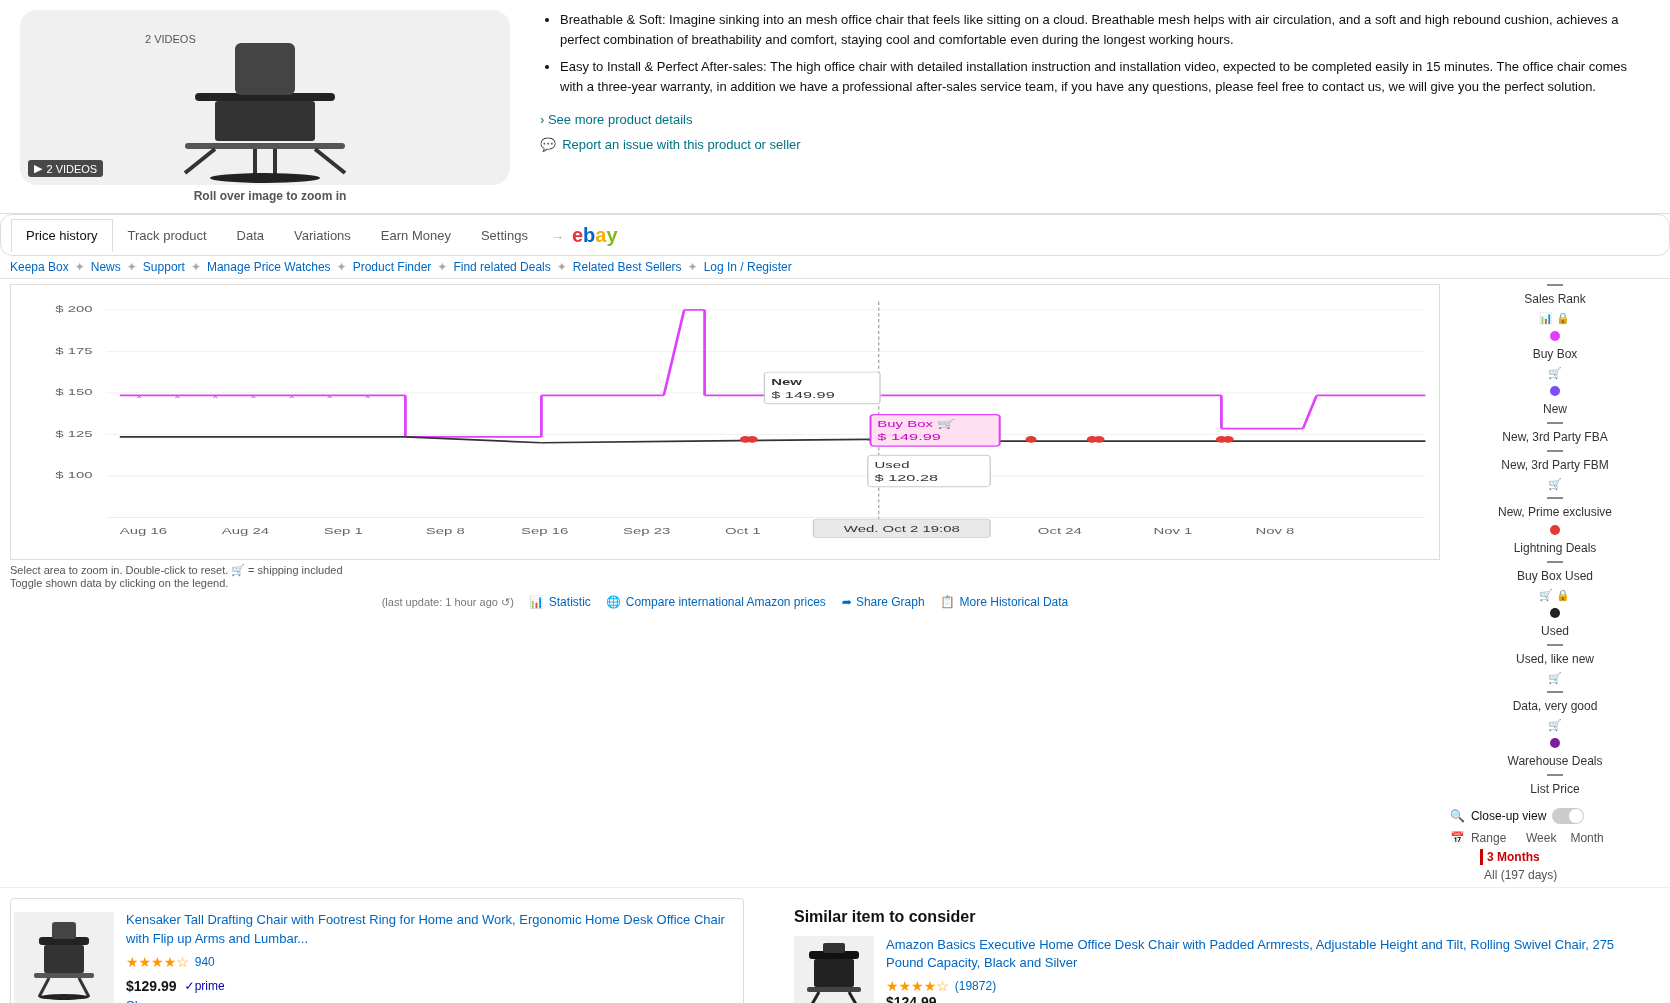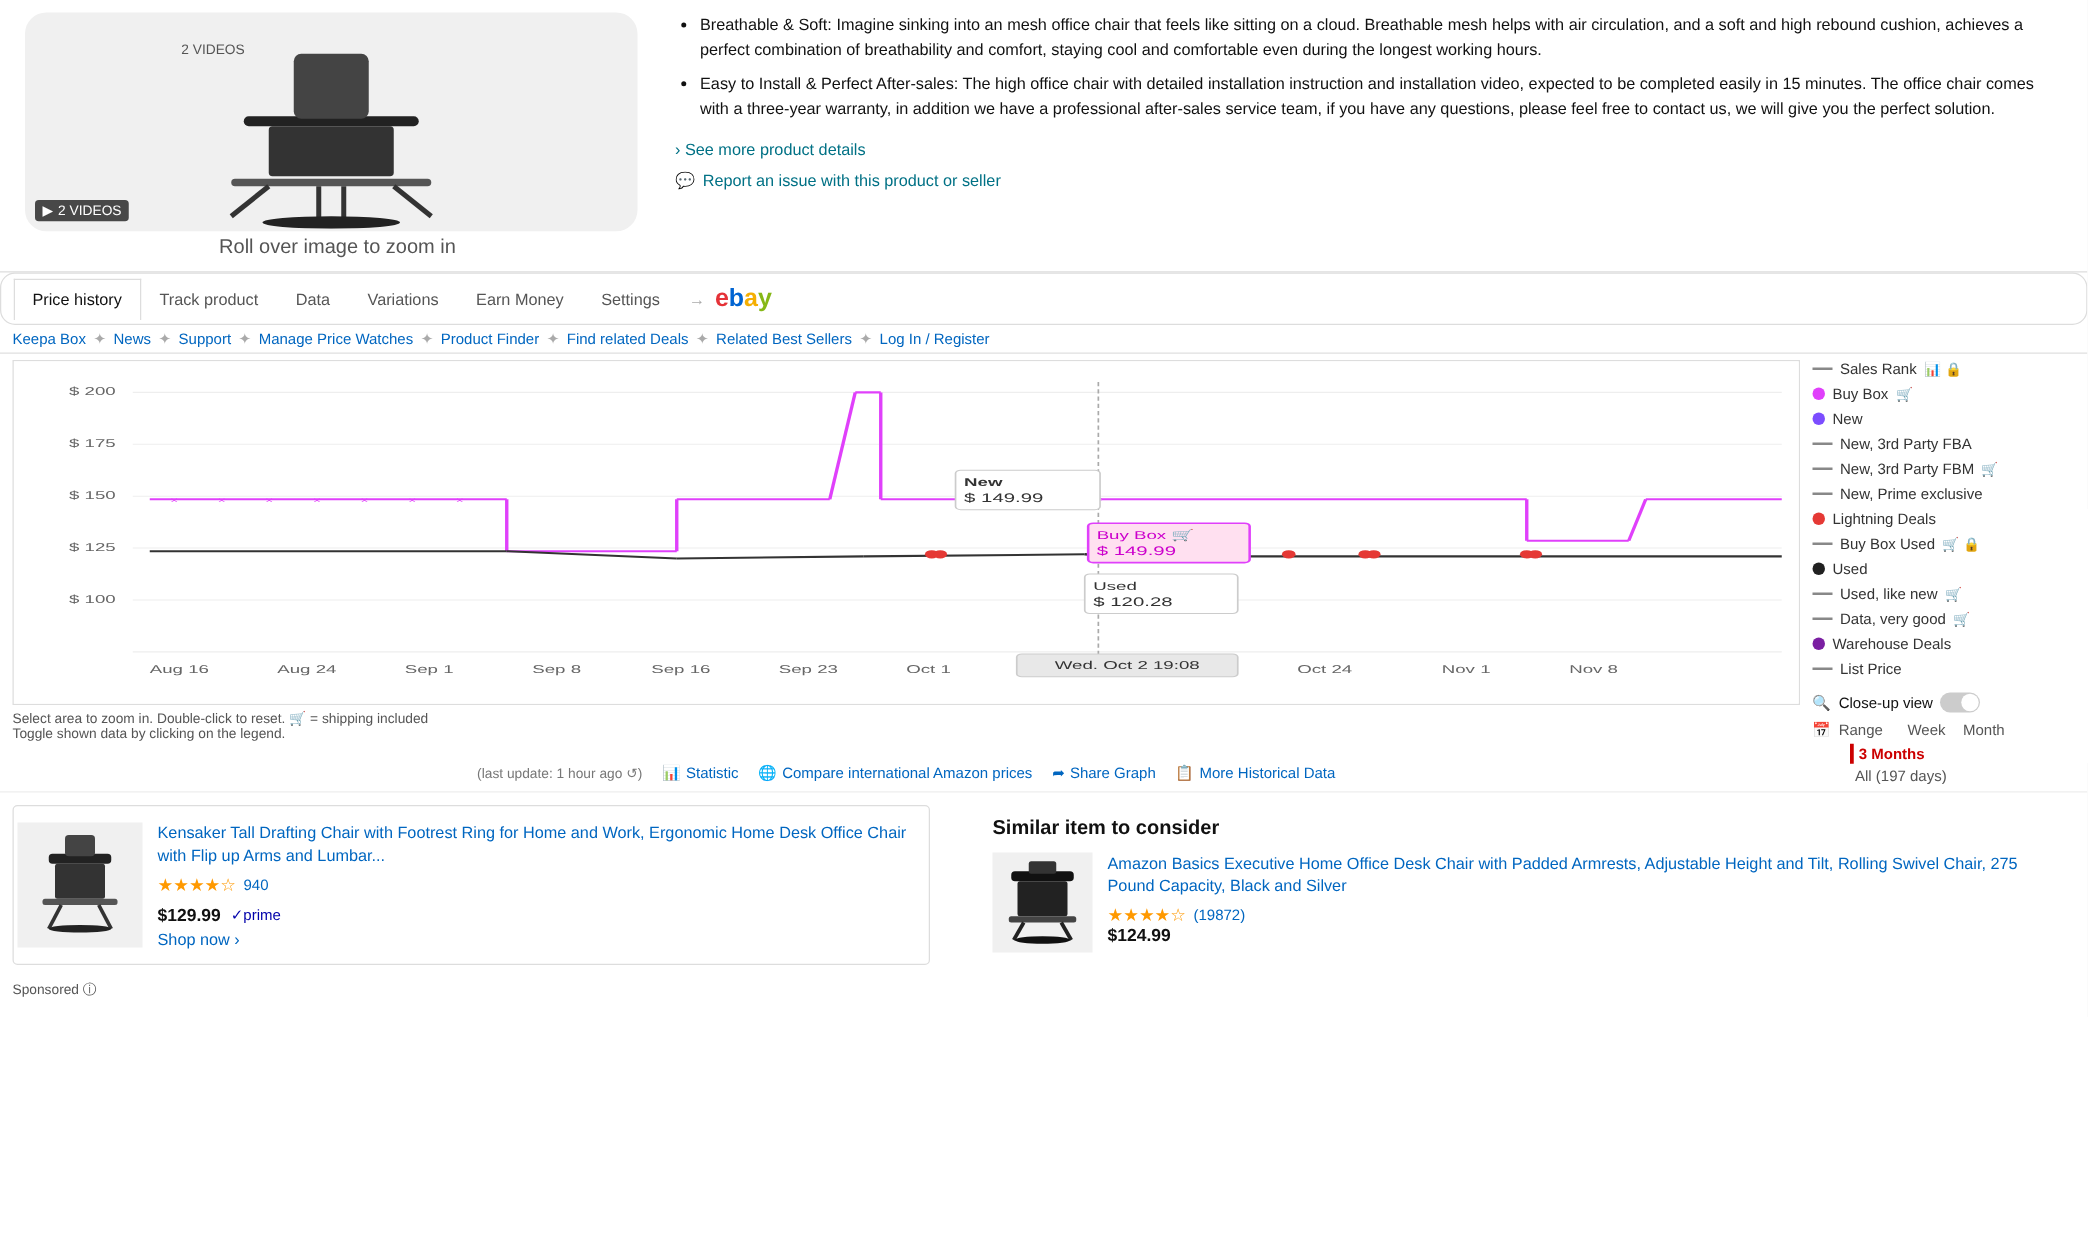--- a/index.html
+++ b/index.html
@@ -4,21 +4,21 @@
   <style>
     * { box-sizing: border-box; margin: 0; padding: 0; }
     body { font-family: Arial, sans-serif; font-size: 13px; background: #f5f5f5; color: #111; }
     .page-wrapper { width: 1670px; min-height: 1003px; background: #fff; overflow: hidden; }
 
     
     .product-section { display: flex; padding: 10px 20px; border-bottom: 1px solid #ddd; }
     .product-image-area { width: 500px; flex-shrink: 0; }
     .product-image-main { width: 490px; height: 175px; background: #f0f0f0; display: flex; align-items: center; justify-content: center; overflow: hidden; position: relative; border-radius: 17px; }
     .video-badge { position: absolute; bottom: 8px; left: 8px; background: rgba(0,0,0,0.7); color: #fff; font-size: 11px; padding: 2px 6px; border-radius: 3px; display: flex; align-items: center; gap: 4px; }
-    .zoom-text { text-align: center; color: #555; font-size: 16px; margin-top: 4px; }
+    .zoom-text { text-align: center; color: #555; font-size: 12px; margin-top: 4px; font-weight: bold; }
     .product-desc { flex: 1; padding-left: 20px; }
     .product-desc ul { margin-left: 20px; }
     .product-desc li { margin-bottom: 8px; font-size: 13px; line-height: 1.5; }
     .see-more-link { color: #007185; text-decoration: none; font-size: 13px; display: inline-block; margin-top: 8px; }
     .report-issue { display: flex; align-items: center; gap: 6px; margin-top: 10px; color: #007185; font-size: 13px; cursor: pointer; }
 
     
     .keepa-tabs-container { border-bottom: 1px solid #ddd; background: #fff; padding: 4px 10px; border-radius: 12px; }
     .keepa-tabs { display: flex; gap: 0; }
     .keepa-tab { padding: 8px 14px; font-size: 13px; cursor: pointer; border: 1px solid transparent; border-bottom: none; color: #555; }
@@ -32,27 +32,27 @@
     
     .keepa-navbar { background: #fff; border-bottom: 1px solid #e0e0e0; padding: 4px 10px; display: flex; align-items: center; gap: 4px; font-size: 12px; color: #444; flex-wrap: wrap; }
     .keepa-navbar a { color: #0066c0; text-decoration: none; font-size: 12px; }
     .keepa-navbar .sep { color: #aaa; margin: 0 2px; }
 
     
     .chart-area { display: flex; padding: 5px 10px; }
     .chart-main { flex: 1; position: relative; }
     .chart-container { border: 1px solid #ddd; background: #fff; position: relative; height: 276px; }
     .chart-info-text { font-size: 11px; color: #555; margin-top: 4px; }
-    .chart-controls { display: flex; align-items: center; justify-content: center; gap: 16px; margin-top: 18px; font-size: 12px; color: #555; }
+    .chart-controls { display: flex; align-items: center; justify-content: center; gap: 16px; margin-top: 6px; font-size: 12px; color: #555; }
     .chart-controls a { color: #0066c0; text-decoration: none; display: flex; align-items: center; gap: 4px; }
     .last-update { color: #777; font-size: 11px; }
 
     
     .chart-legend { width: 220px; flex-shrink: 0; padding-left: 10px; font-size: 12px; }
-    .legend-item { display: flex; align-items: center; gap: 6px; margin-bottom: 6px; cursor: pointer; }
+    .legend-item { display: flex; align-items: center; gap: 6px; margin-bottom: 6px; cursor: pointer; flex-direction: column; }
     .legend-dot { width: 10px; height: 10px; border-radius: 50%; flex-shrink: 0; }
     .legend-dash { width: 16px; height: 2px; flex-shrink: 0; }
     .legend-label { color: #333; }
     .range-controls { margin-top: 12px; }
     .range-row { display: flex; align-items: center; gap: 6px; margin-bottom: 4px; }
     .range-label { font-size: 12px; color: #555; min-width: 45px; }
     .range-btn { font-size: 12px; color: #555; cursor: pointer; padding: 1px 4px; }
     .range-btn.active { color: #c45; font-weight: bold; }
     .view-toggle { display: flex; align-items: center; gap: 6px; margin-bottom: 6px; }
     .toggle-switch { width: 32px; height: 16px; background: #ccc; border-radius: 8px; position: relative; cursor: pointer; }

